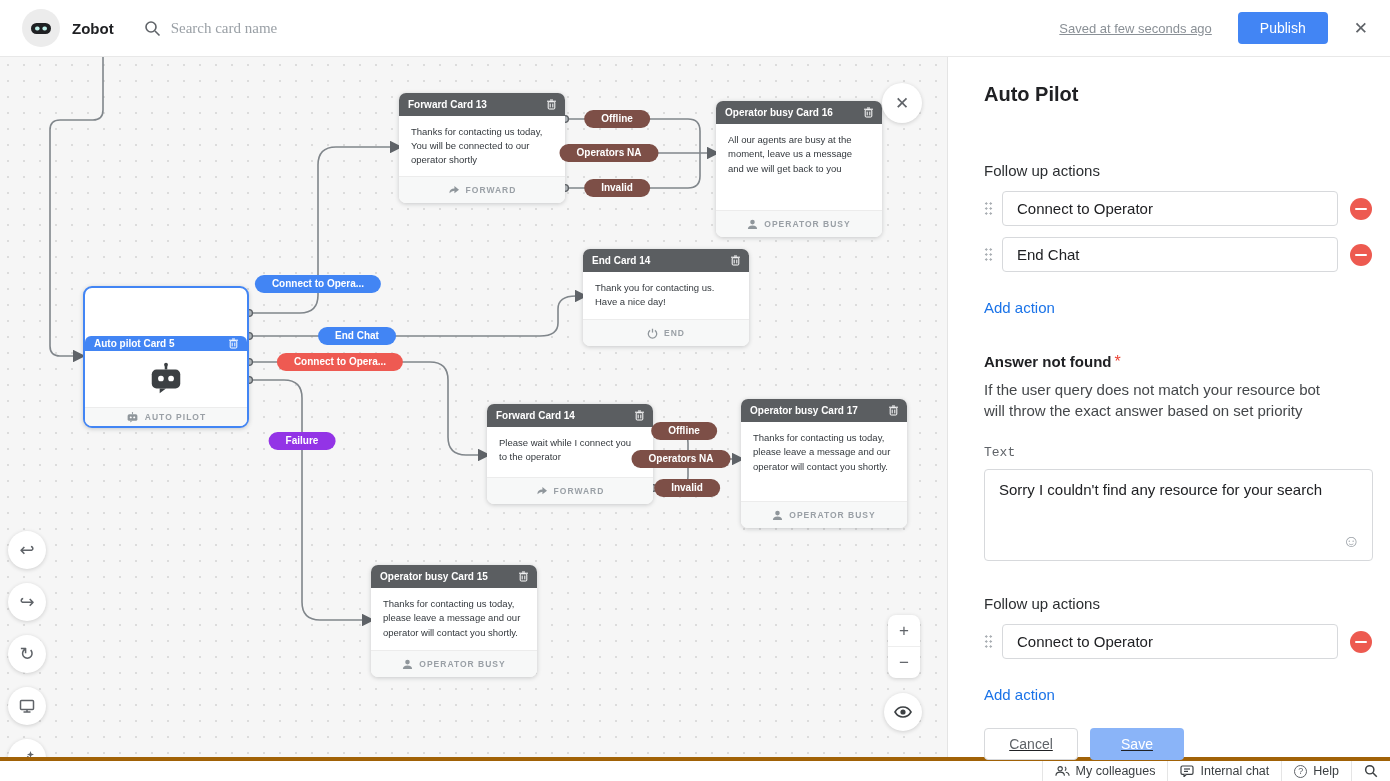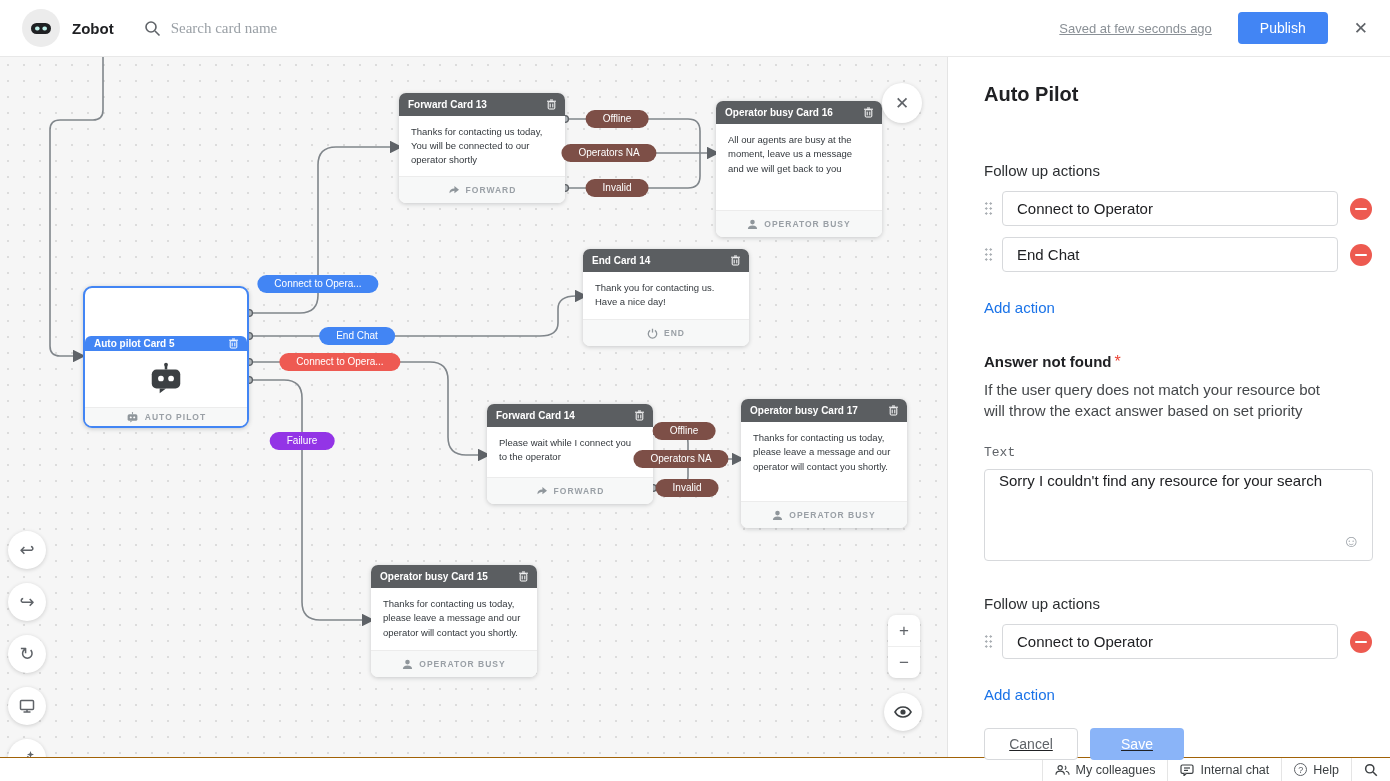--- a/index.html
+++ b/index.html
@@ -38,21 +38,21 @@
     display:flex; align-items:flex-start; }
   .card-body.center { align-items:center; justify-content:center; }
   .card-footer { height:27px; background:#f7f8f8; border-top:1px solid #ececec;
     border-radius:0 0 7px 7px; display:flex; align-items:center; justify-content:center;
     gap:6px; font-size:8.5px; letter-spacing:1px; color:#9aa0a6; font-weight:600; }
   .card.selected { border:2px solid #4285f4; border-radius:9px; }
   .card.selected .card-header { background:#4285f4; border-radius:6px 6px 0 0;margin-top:48px; }
 
   
   .pill { position:absolute; z-index:3; transform:translate(-50%,-50%);
-    color:#fff; font-size:10px; padding:3px 17px 4px; border-radius:10px; white-space:nowrap; }
+    color:#fff; font-size:10px; padding:3px 17px 4px; border-radius:10px; white-space:nowrap;font-weight:bold; }
 
   
   .circle-btn { position:absolute; z-index:4; background:#fff; border:none; border-radius:50%;
     width:38px; height:38px; display:flex; align-items:center; justify-content:center;
     box-shadow:0 1px 4px rgba(0,0,0,.16); color:#5f6368; cursor:pointer; }
   .canvas-close { right:25px; top:26px; width:40px; height:40px; font-size:17px; }
   .zoom-ctl { position:absolute; z-index:4; right:27px; top:558px; width:32px; background:#fff;
     border-radius:8px; box-shadow:0 1px 4px rgba(0,0,0,.16); display:flex; flex-direction:column; }
   .zoom-ctl button { background:none; border:none; height:31px; font-size:17px; color:#5f6368; cursor:pointer; }
   .zoom-ctl .divider { height:1px; background:#eee; }
@@ -75,31 +75,31 @@
     margin-left:12px; position:relative; cursor:pointer; flex-shrink:0; }
   .remove-btn::after { content:""; position:absolute; left:5px; right:5px; top:10px;
     height:2.5px; background:#fff; border-radius:1px; }
   .add-action { font-size:15px; color:#1a73e8; margin-top:16px; display:inline-block; cursor:pointer; }
   .anf { margin-top:36px; }
   .anf-label { font-size:15px; font-weight:600; color:#202124; }
   .req-star { color:#ea4335; margin-left:3px; }
   .anf-desc { font-size:15px; color:#44474a; line-height:1.4; margin-top:8px; width:352px; }
   .text-label { font-size:13px; color:#5f6368; margin-top:24px;font-family:Liberation Mono, monospace; }
   .textarea-box { margin-top:9px; width:389px; height:92px; border:1px solid #d7d9dc;
-    border-radius:4px; padding:2px 14px; font-size:15px; color:#202124; position:relative; }
+    border-radius:4px; padding:11px 14px; font-size:15px; color:#202124; position:relative; }
   .emoji-btn { position:absolute; right:12px; bottom:8px; font-size:17px; color:#9aa0a6; cursor:pointer; }
   .fu2 { margin-top:34px; }
   .btn-row { margin-top:24px; display:flex; gap:12px;text-decoration:underline; }
   .cancel-btn { width:94px; height:32px; background:#fff; border:1px solid #d7d9dc;
     border-radius:4px; font-size:14px; color:#5f6368; cursor:pointer; }
   .save-btn { width:94px; height:32px; background:#8ab4f8; border:none; border-radius:4px;
     font-size:14px; color:#fff; cursor:default; }
 
   
-  .statusbar { height:24px; border-top:1px solid #a16207; background:#fff;
+  .statusbar { height:24px; border-top:4px solid #a16207; background:#fff;
     display:flex; align-items:center; justify-content:flex-end; }
   .status-item { display:flex; align-items:center; gap:6px; font-size:12.5px; color:#3c4043;
     padding:0 12px; border-left:1px solid #e5e5e5; height:100%; cursor:pointer; }
   .help-circle { width:13px; height:13px; border:1.2px solid #5f6368; border-radius:50%;
     font-size:9px; color:#5f6368; display:flex; align-items:center; justify-content:center; }
 </style>
 </head>
 <body>
 
 <div class="topbar">

